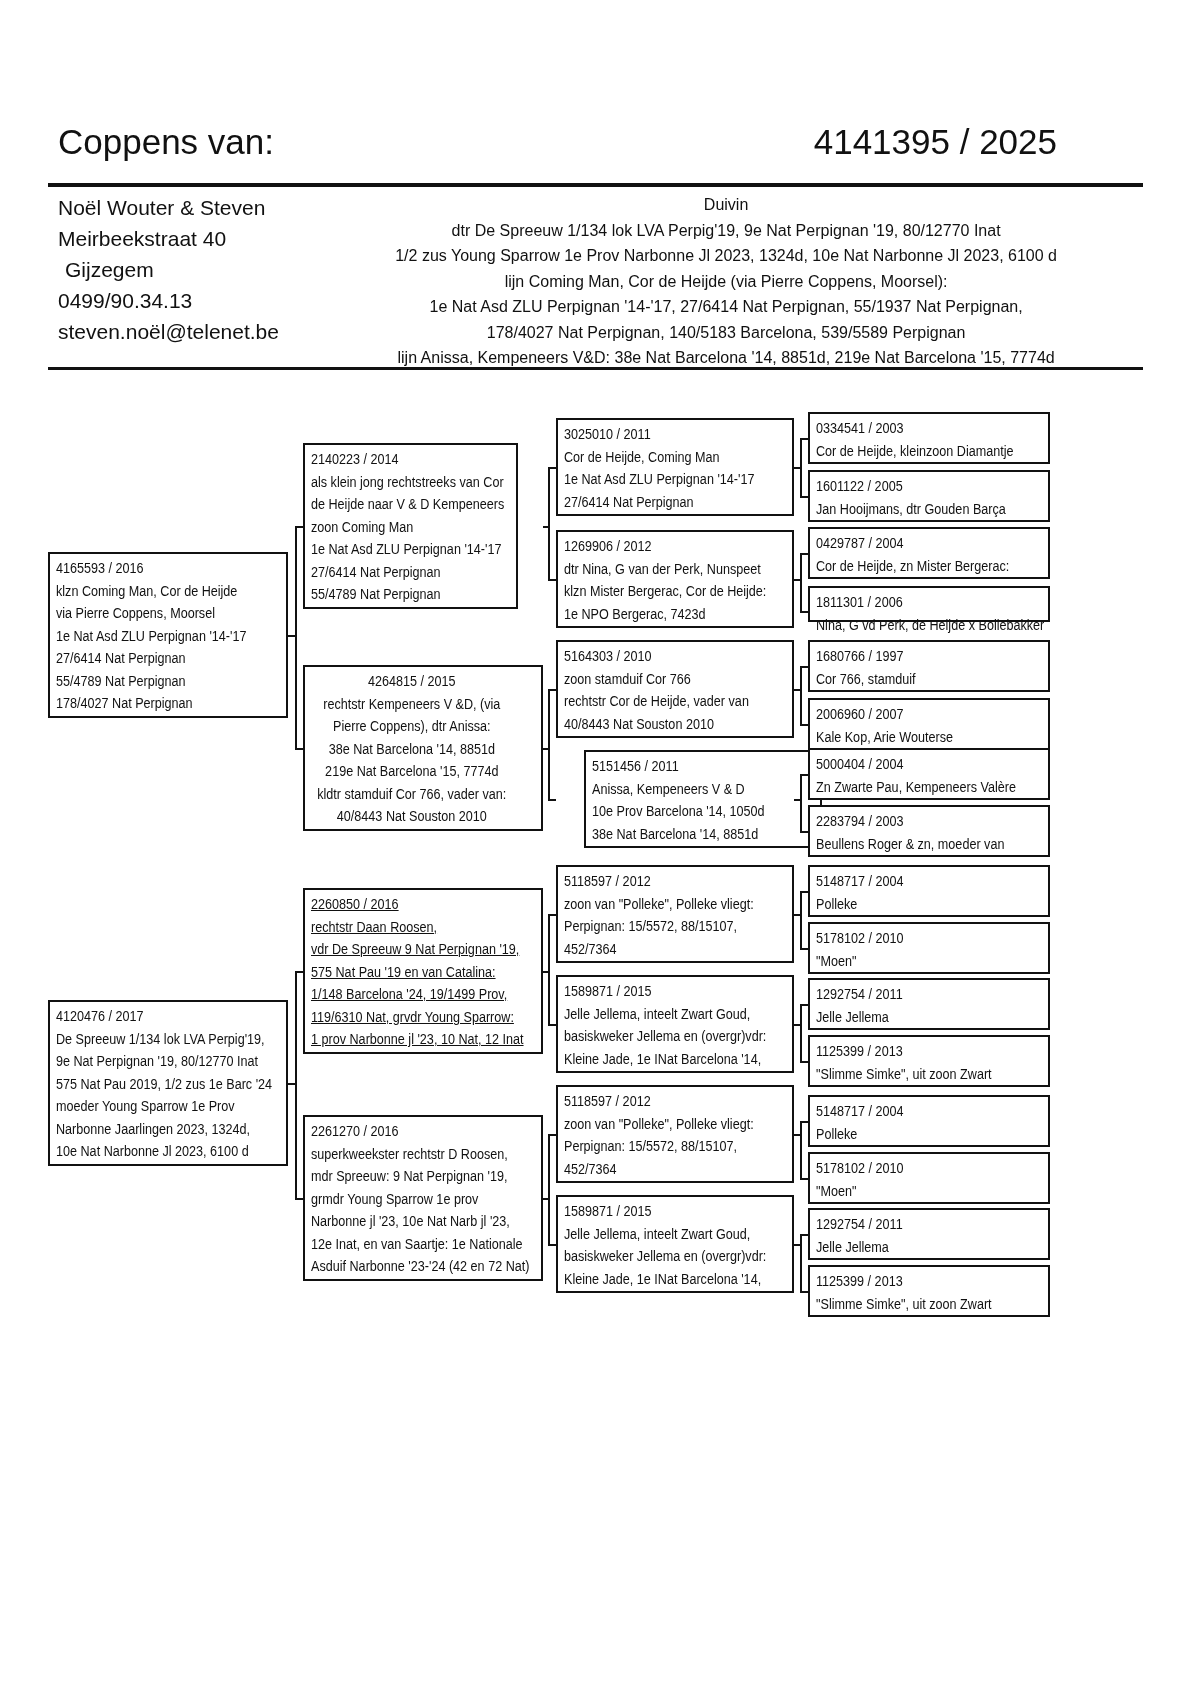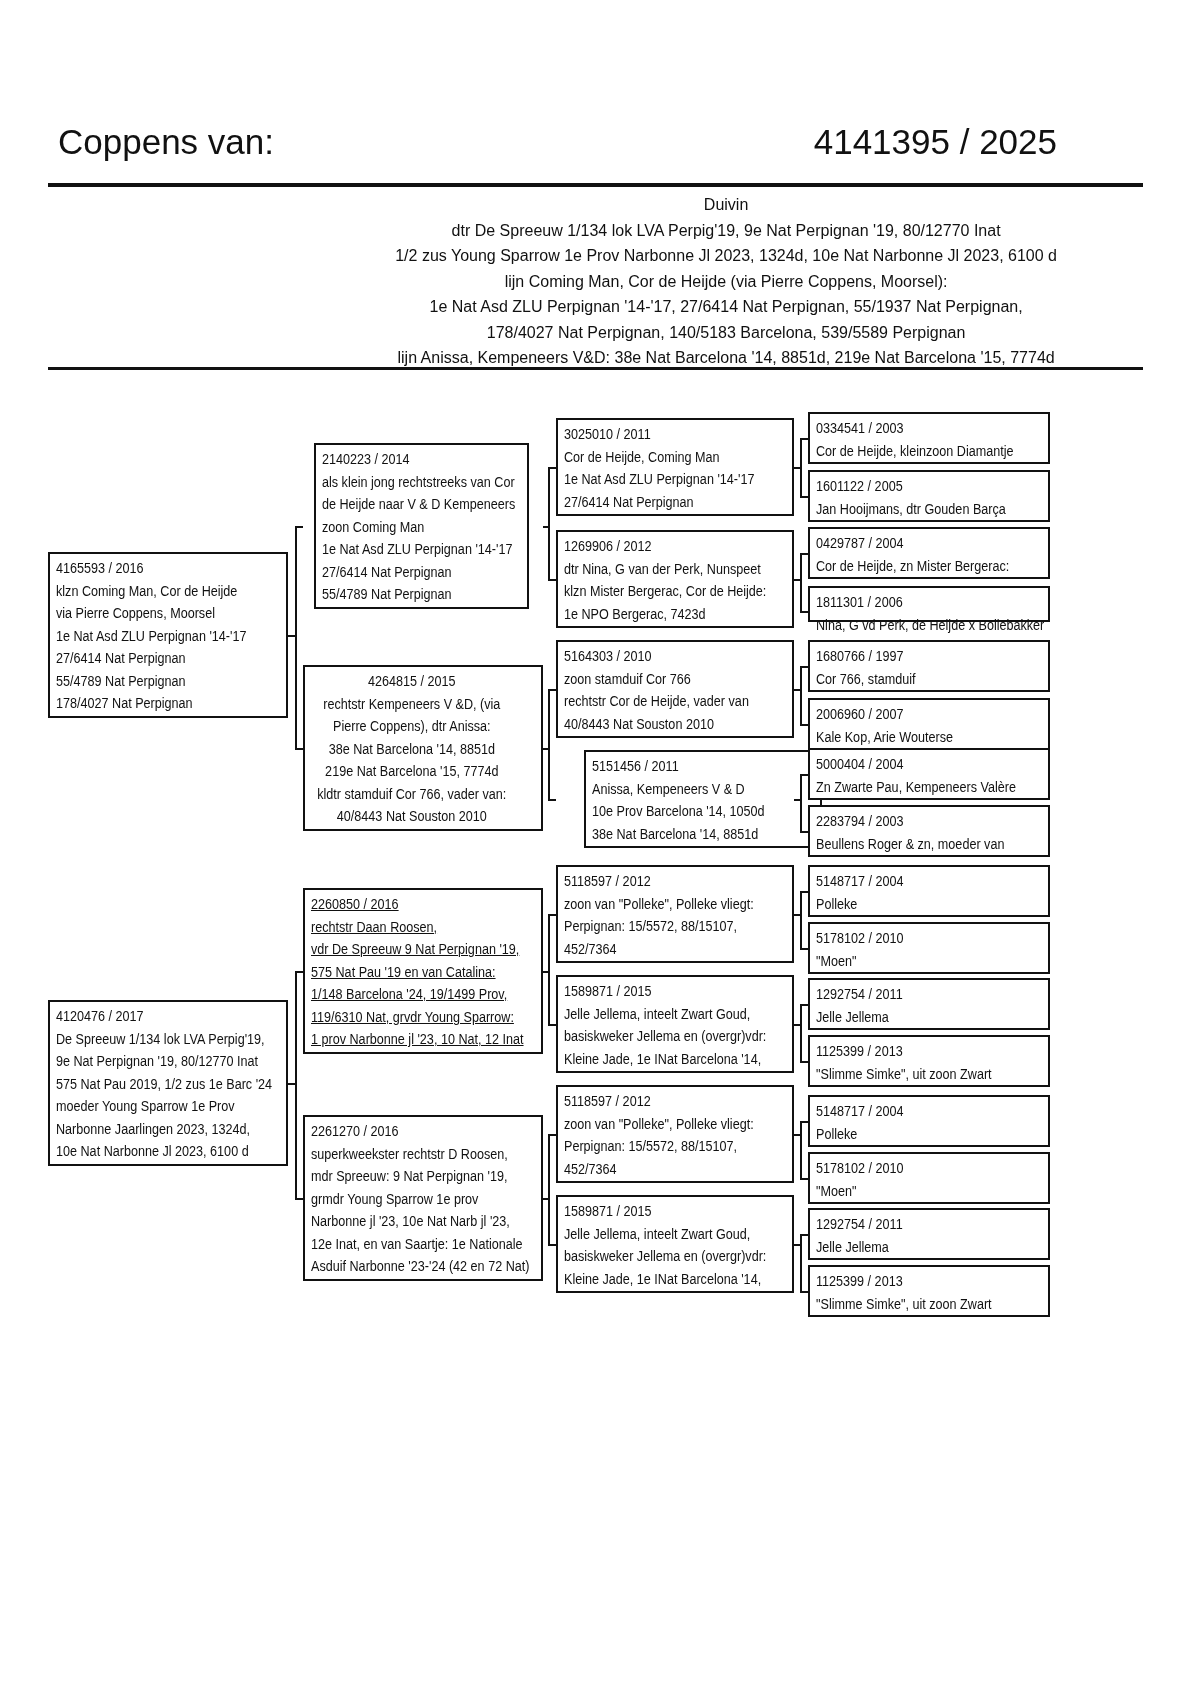--- a/index.html
+++ b/index.html
@@ -21,20 +21,27 @@
 </head>
 <body>
 
 <div class="page">
 
   <div class="abs title" style="left:58px;top:122px;">Coppens van:</div>
   <div class="abs title" style="right:133px;top:122px;">4141395 / 2025</div>
 
   <div class="abs rule" style="left:48px;top:183px;width:1095px;height:4px;"></div>
 
+  <div class="abs" style="left:58px;top:192px;">
+    <div class="owner-line">Noël Wouter &amp; Steven</div>
+    <div class="owner-line">Meirbeekstraat 40</div>
+    <div class="owner-line" style="padding-left:7px;">Gijzegem</div>
+    <div class="owner-line">0499/90.34.13</div>
+    <div class="owner-line">steven.noël@telenet.be</div>
+  </div>
 
   <div class="abs right-block" style="right:133px;top:192px;">
     <div>Duivin</div>
     <div>dtr De Spreeuw 1/134 lok LVA Perpig'19, 9e Nat Perpignan '19, 80/12770 Inat</div>
     <div>1/2 zus Young Sparrow 1e Prov Narbonne Jl 2023, 1324d, 10e Nat Narbonne Jl 2023, 6100 d</div>
     <div>lijn Coming Man, Cor de Heijde (via Pierre Coppens, Moorsel):</div>
     <div>1e Nat Asd ZLU Perpignan '14-'17, 27/6414 Nat Perpignan, 55/1937 Nat Perpignan,</div>
     <div>178/4027 Nat Perpignan, 140/5183 Barcelona, 539/5589 Perpignan</div>
     <div>lijn Anissa, Kempeneers V&amp;D: 38e Nat Barcelona '14, 8851d, 219e Nat Barcelona '15, 7774d</div>
   </div>
@@ -53,21 +60,21 @@
       </div>
       <div class="pbox" style="left: 48px; top: 1000px; width: 240px; height: 166px;">
         <div class="ln">4120476 / 2017</div>
         <div class="ln">De Spreeuw 1/134 lok LVA Perpig'19,</div>
         <div class="ln">9e Nat Perpignan '19, 80/12770 Inat</div>
         <div class="ln">575 Nat Pau 2019, 1/2 zus 1e Barc '24</div>
         <div class="ln">moeder Young Sparrow 1e Prov</div>
         <div class="ln">Narbonne Jaarlingen 2023, 1324d,</div>
         <div class="ln">10e Nat Narbonne Jl 2023, 6100 d</div>
       </div>
-      <div class="pbox" style="left: 303px; top: 443px; width: 215px; height: 166px; margin-left: 11px;">
+      <div class="pbox" style="left: 303px; top: 443px; width: 215px; height: 166px;">
         <div class="ln">2140223 / 2014</div>
         <div class="ln">als klein jong rechtstreeks van Cor</div>
         <div class="ln">de Heijde naar V &amp; D Kempeneers</div>
         <div class="ln">zoon Coming Man</div>
         <div class="ln">1e Nat Asd ZLU Perpignan '14-'17</div>
         <div class="ln">27/6414 Nat Perpignan</div>
         <div class="ln">55/4789 Nat Perpignan</div>
       </div>
       <div class="pbox" style="left: 303px; top: 665px; width: 240px; height: 166px; text-align: center;">
         <div class="ln">4264815 / 2015</div>

